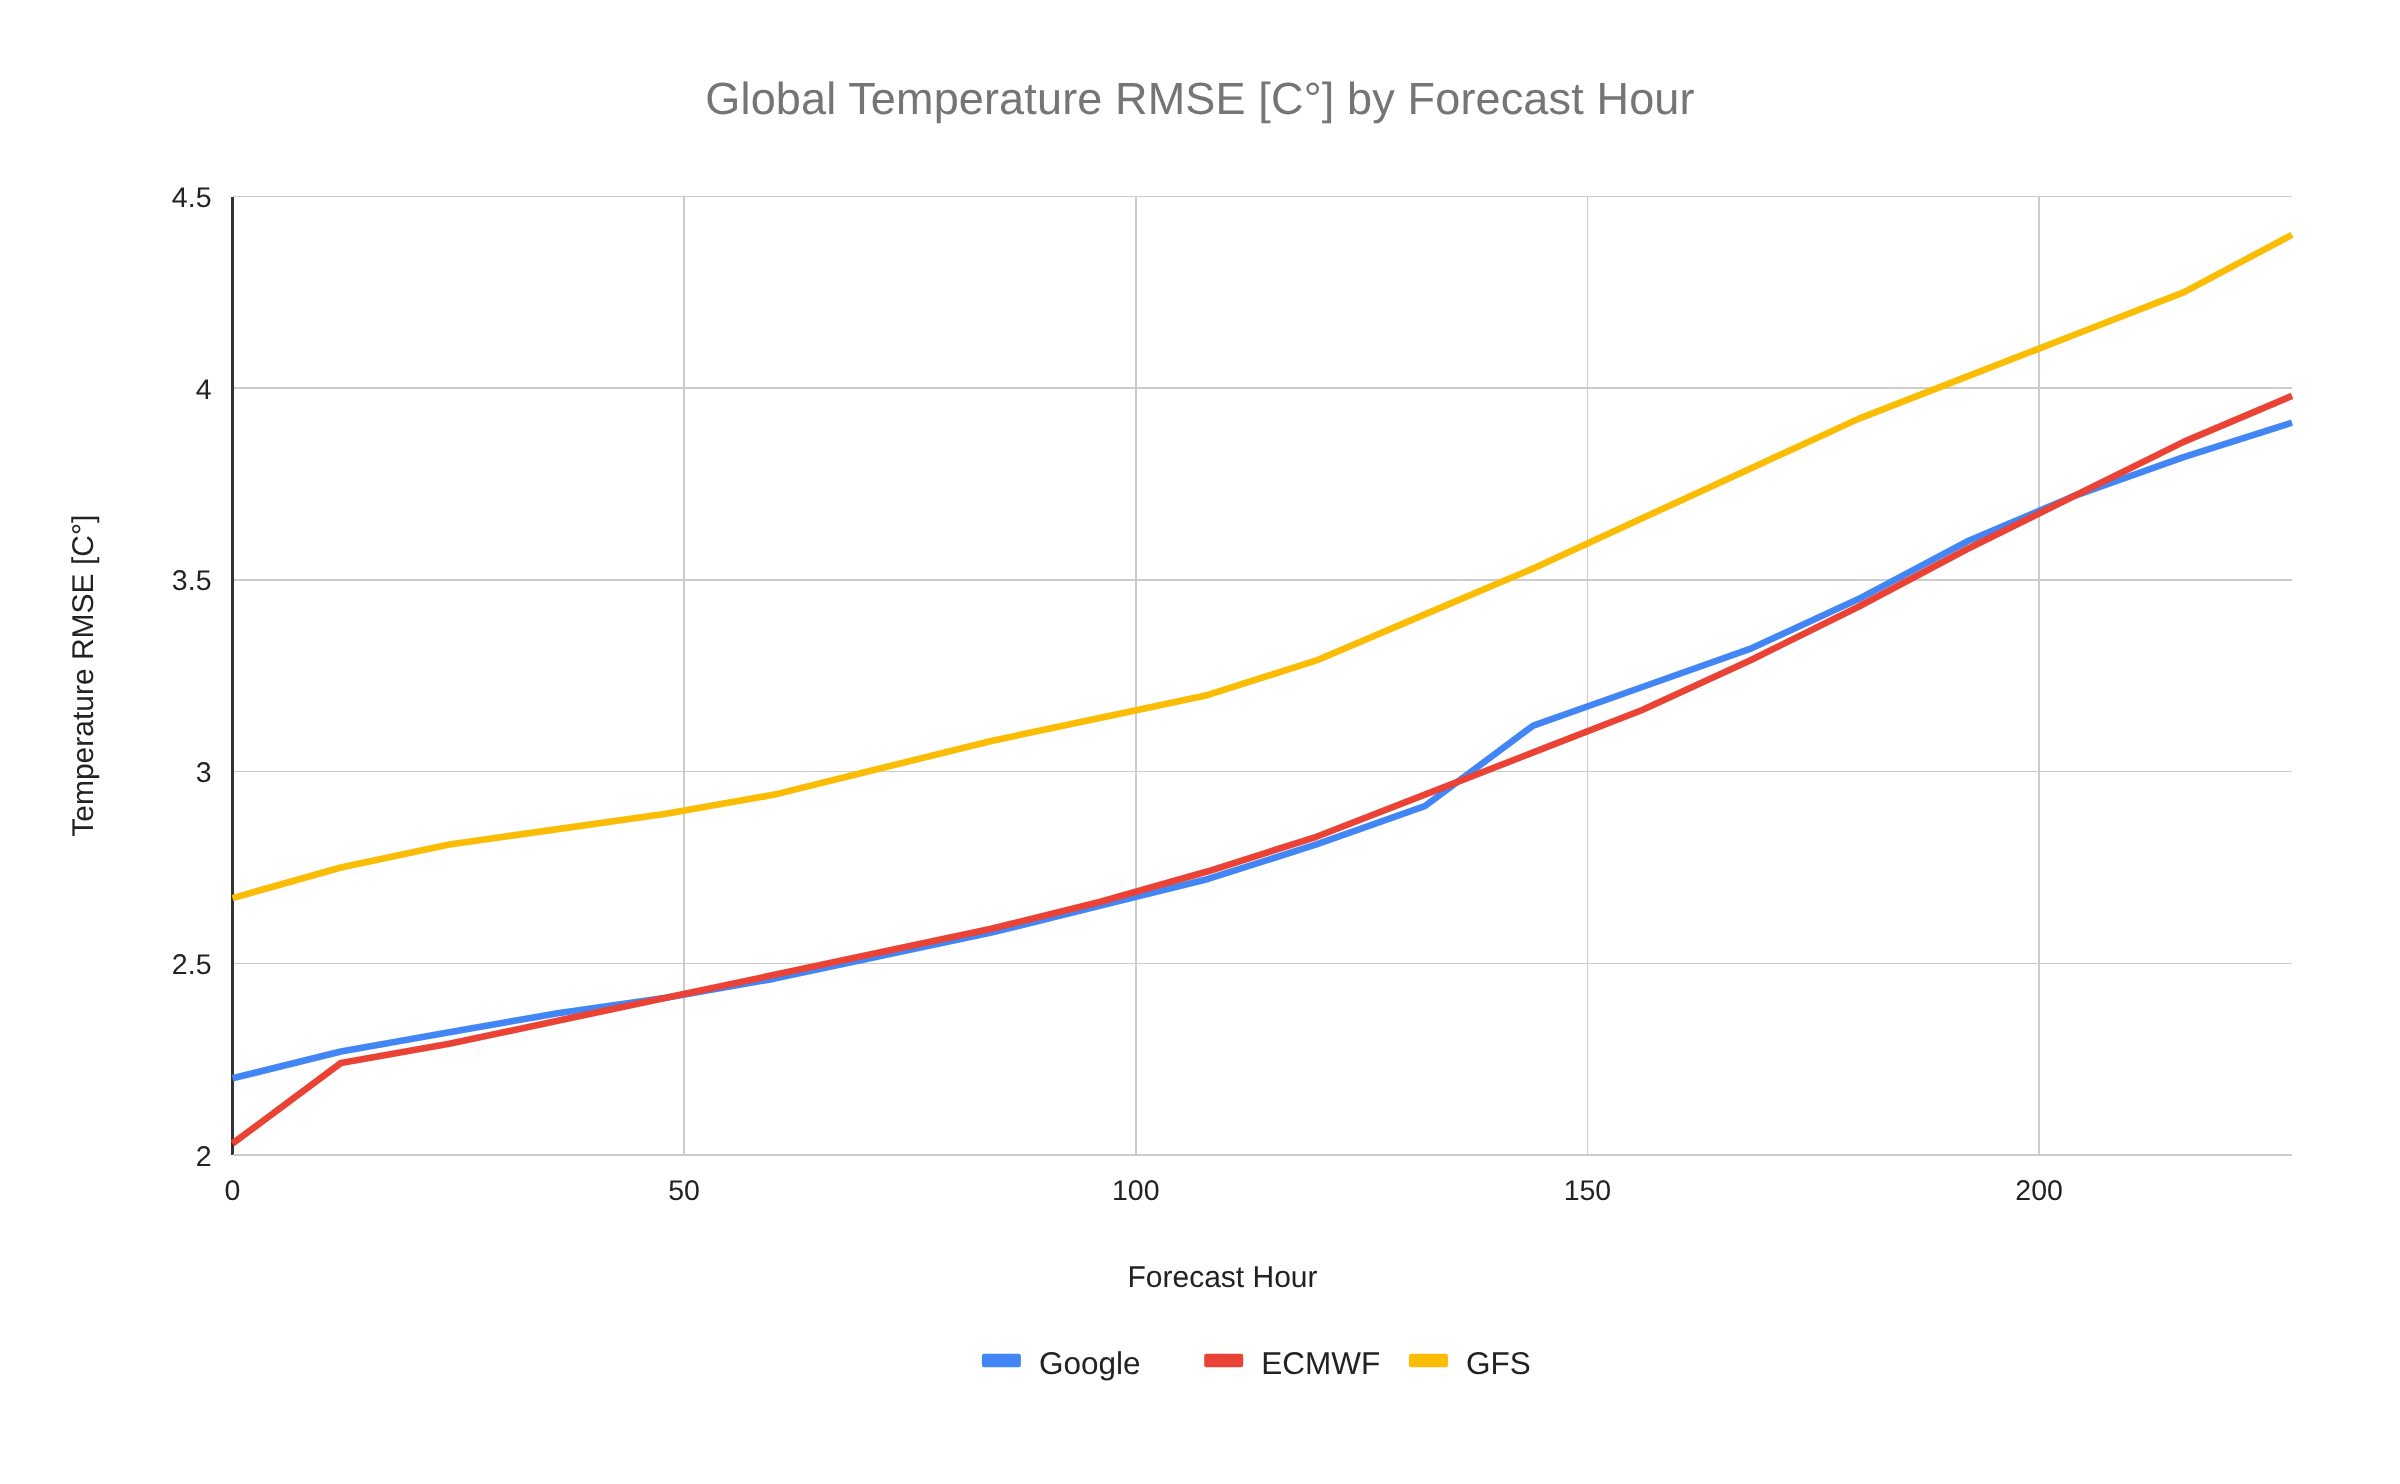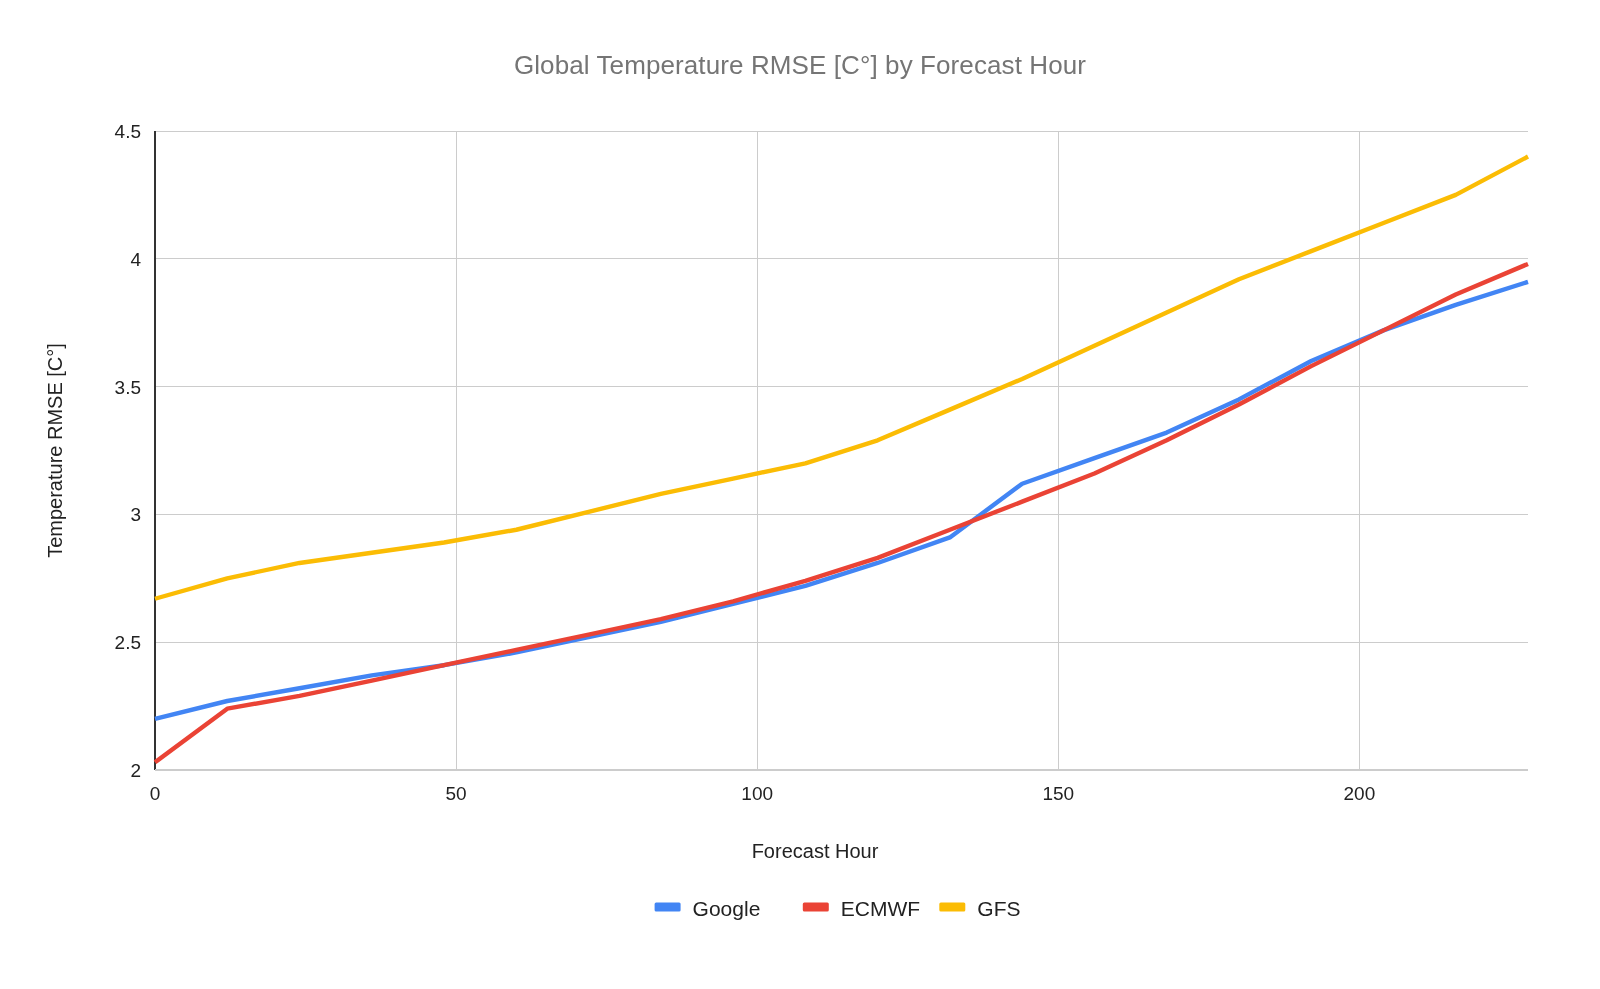--- a/index.html
+++ b/index.html
@@ -23,21 +23,21 @@
     width: 1600px;
     height: 989px;
     background: #ffffff;
   }
   #chart-title {
     position: absolute;
     left: 0;
     top: 50px;
     width: 1600px;
     text-align: center;
-    font-size: 26px;
+    font-size: 30px;
     font-weight: normal;
     color: #757575;
     letter-spacing: 0.1px;
     white-space: nowrap;
   }
   #plot-svg {
     position: absolute;
     left: 0;
     top: 0;
   }

